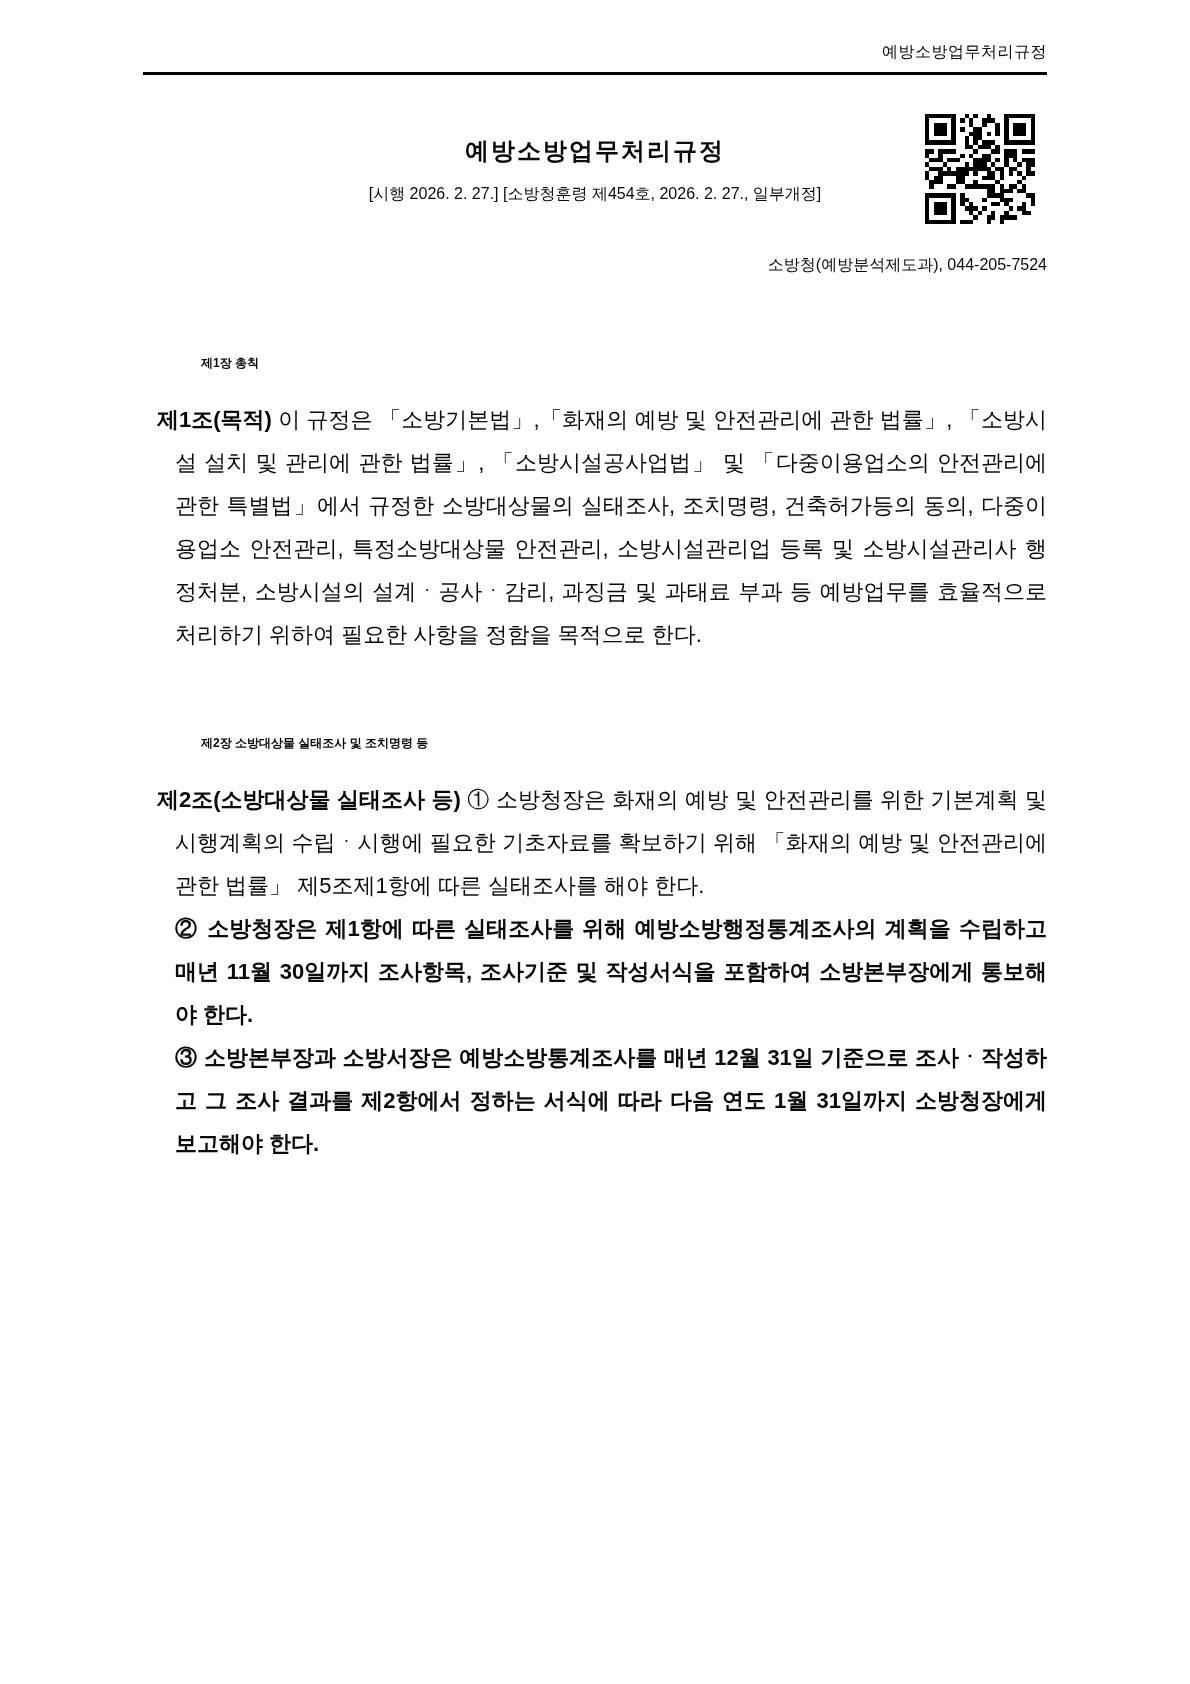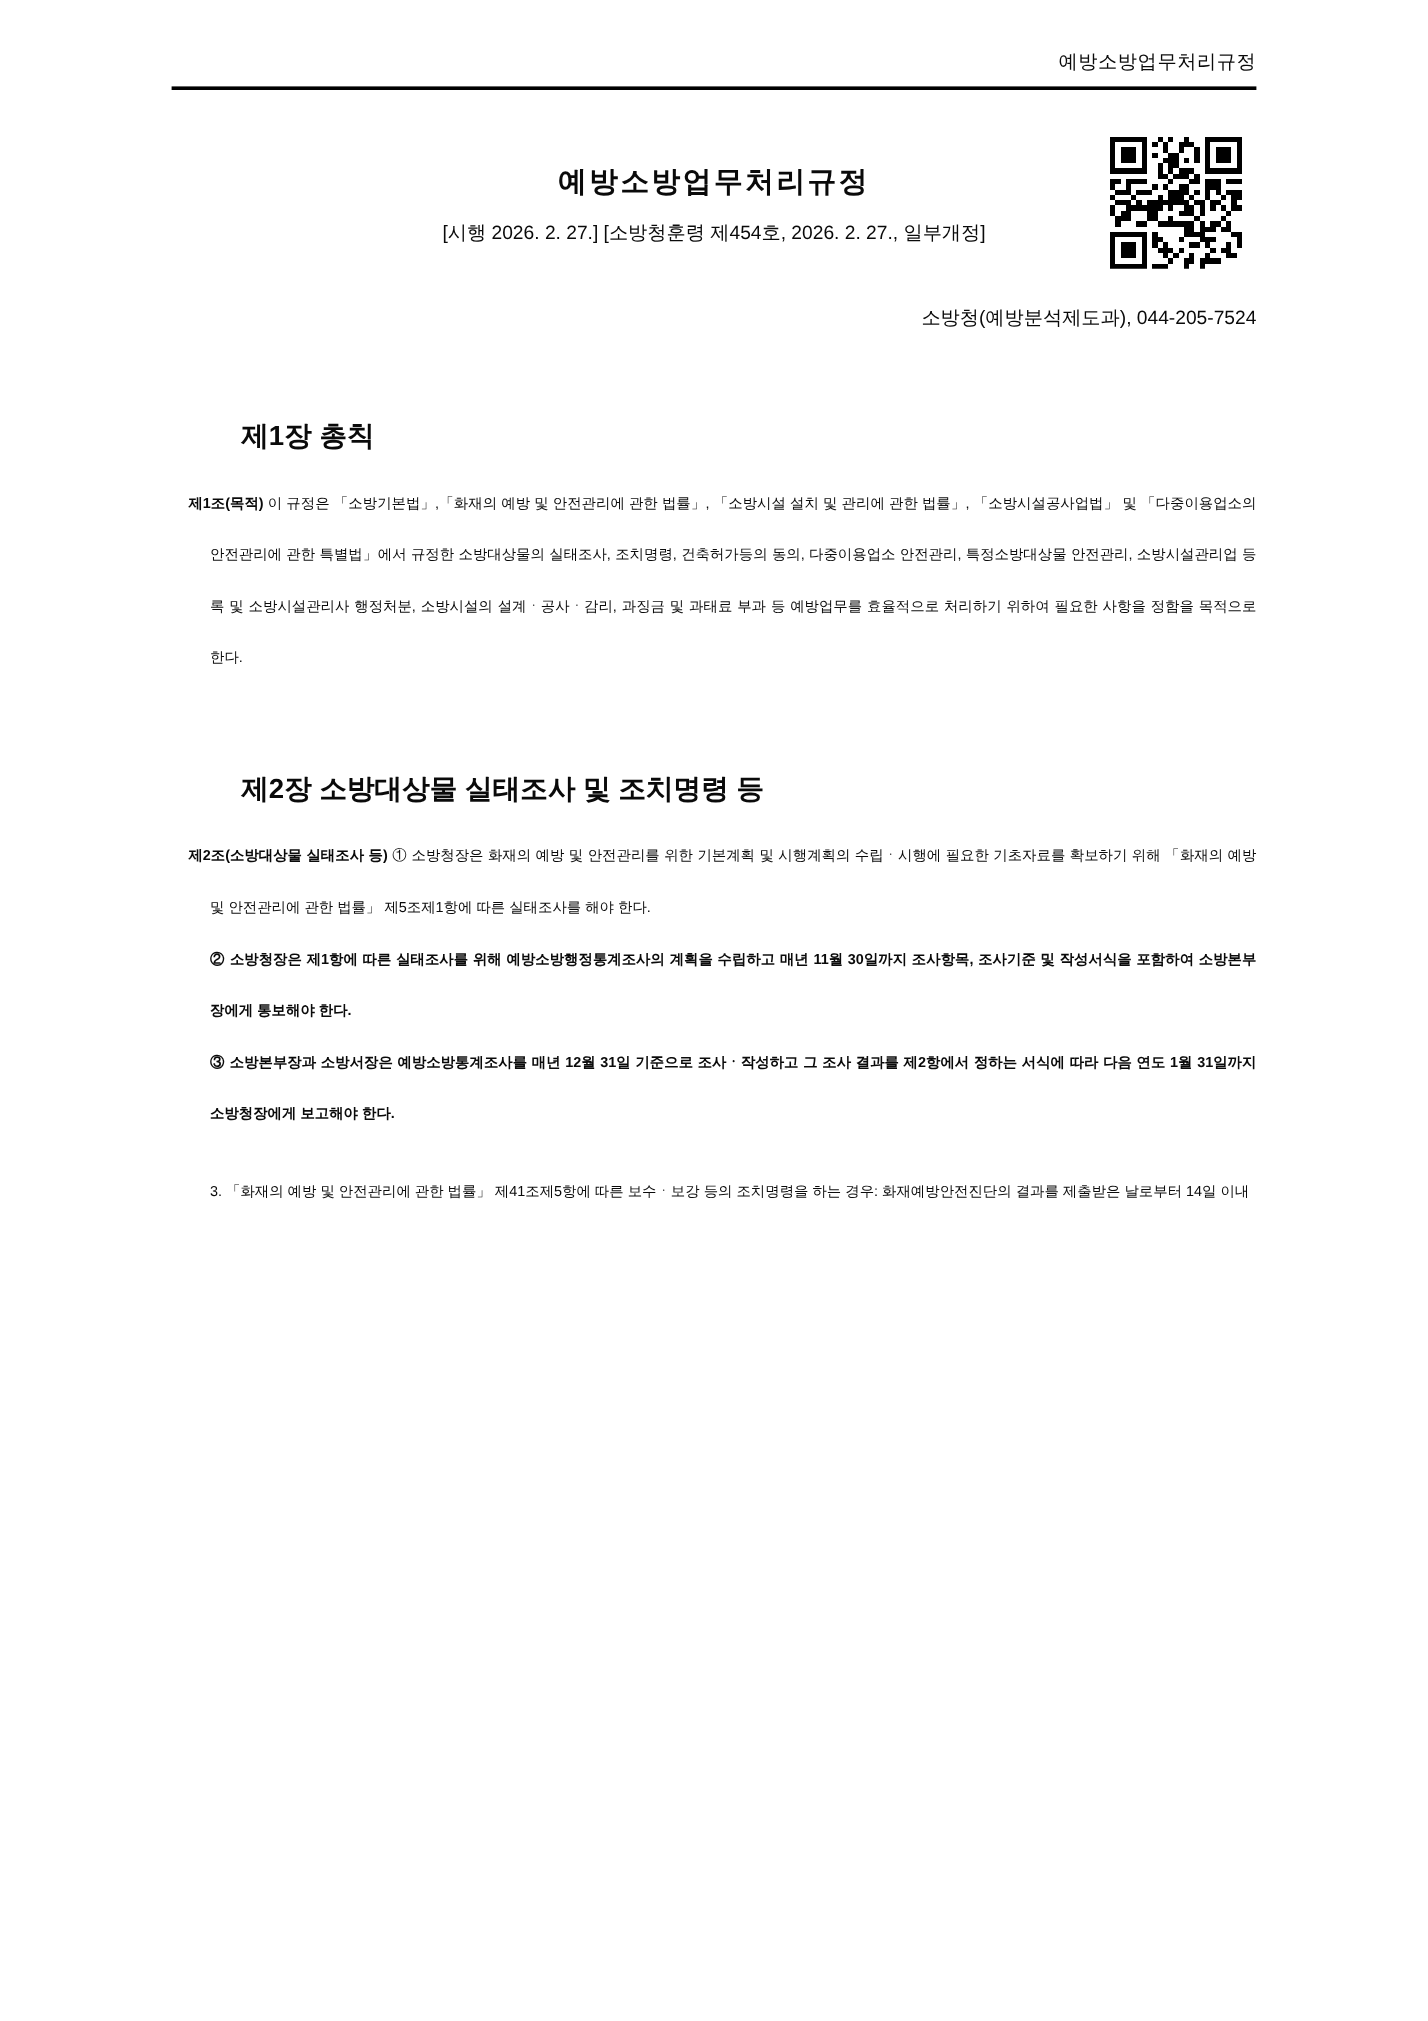--- a/index.html
+++ b/index.html
@@ -35,28 +35,28 @@
     font-weight:bold;
     letter-spacing:2px;
   }
   .doc-meta { margin-top:17px; text-align:center; font-size:16px; }
   .contact  { margin-top:50px; text-align:right; font-size:16px; }
 
   
   .chapter {
     margin:74px 0 0 0;
     padding-left:58px;
-    font-size:23px;
+    font-size:12px;
     font-weight:bold;
     line-height:26px;
   }
   .article {
     margin-top:22px;
     padding-left:14px;
-    font-size:12px;
+    font-size:22px;
     line-height:43px;
     text-align:justify;
   }
   .article p { margin:0; }
   .para.hang { padding-left:18px; text-indent:-18px; }
   .para.cont { padding-left:18px;font-weight:bold; }
   .items { padding-left:18px; }
   .item  { padding-left:20px; text-indent:-20px; }
   strong { font-weight:bold; }
 
@@ -315,20 +315,19 @@
     <h2 class="chapter">제2장 소방대상물 실태조사 및 조치명령 등</h2>
 
     <div class="article">
       <p class="para hang"><strong>제2조(소방대상물 실태조사 등)</strong><span> ① 소방청장은 화재의 예방 및 안전관리를 위한 기본계획 및 시행계획의 수립ㆍ시행에 필요한 기초자료를 확보하기 위해 「화재의 예방 및 안전관리에 관한 법률」 제5조제1항에 따른 실태조사를 해야 한다.</span></p>
       <p class="para cont">② 소방청장은 제1항에 따른 실태조사를 위해 예방소방행정통계조사의 계획을 수립하고 매년 11월 30일까지 조사항목, 조사기준 및 작성서식을 포함하여 소방본부장에게 통보해야 한다.</p>
       <p class="para cont">③ 소방본부장과 소방서장은 예방소방통계조사를 매년 12월 31일 기준으로 조사ㆍ작성하고 그 조사 결과를 제2항에서 정하는 서식에 따라 다음 연도 1월 31일까지 소방청장에게 보고해야 한다.</p>
     </div>
 
     <div class="article">
       <div class="items">
-        <p class="item">3. 「화재의 예방 및 안전관리에 관한 법률」 제41조제5항에 따른 보수ㆍ보강 등의 조치명령을 하는 경우: 화재예방안전진단의 결과를 제출받은 날로부터 14일 이내</p>
       </div>
     </div>
 
   </main>
 
 
 </div>
 
 </body></html>

